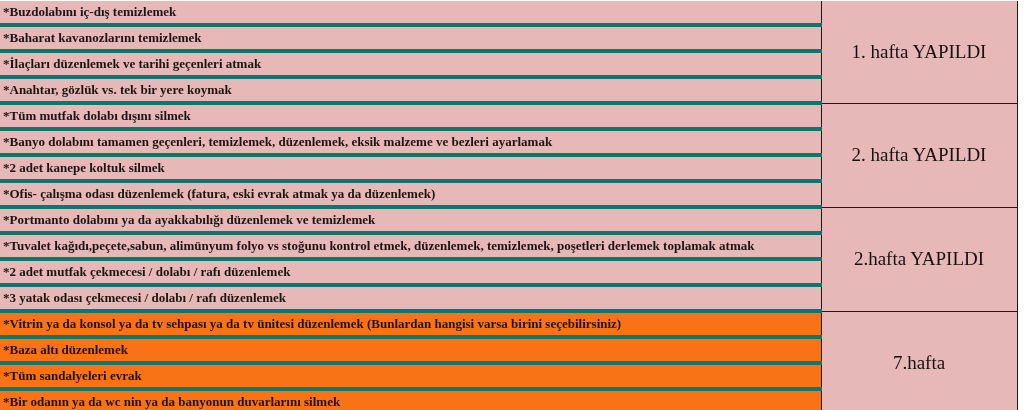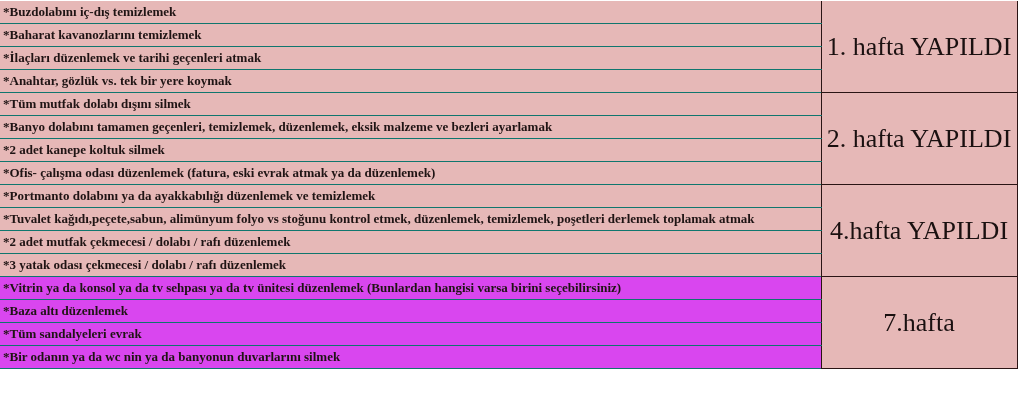--- a/index.html
+++ b/index.html
@@ -38,42 +38,42 @@
       table-layout: fixed;
     }
     table.tasks col.task-col { width: 821px; }
     table.tasks col.week-col { width: 196px; }
     table.tasks td {
       padding: 0;
       margin: 0;
     }
     td.task {
       height: 22px;
-      border-bottom: 1px solid #0f766e;
+      border-bottom: 4px solid #0f766e;
       border-right: 1px solid #2a1414;
       background: #e6b8b7;
       font-weight: bold;
       font-size: 13px;
       color: #1f1414;
       padding-left: 3px !important;
       white-space: nowrap;
       overflow: hidden;
       vertical-align: middle;
       line-height: 22px;
     }
     tr.light td.task {
-      background: #d946ef;
+      background: #f97316;
     }
     td.week {
       background: #e6b8b7;
       border-bottom: 1px solid #2a1414;
       border-right: 1px solid #2a1414;
       text-align: center;
       vertical-align: middle;
-      font-size: 26px;
+      font-size: 19px;
       color: #1a1010;
       white-space: nowrap;
     }
   </style>
 </head>
 <body>
 
 <div class="sheet">
 
   <table class="tasks">
@@ -106,21 +106,21 @@
       </tr>
       <tr>
         <td class="task">*2 adet kanepe koltuk silmek</td>
       </tr>
       <tr>
         <td class="task">*Ofis- çalışma odası düzenlemek (fatura, eski evrak atmak ya da düzenlemek)</td>
       </tr>
 
       <tr>
         <td class="task">*Portmanto dolabını ya da ayakkabılığı düzenlemek ve temizlemek</td>
-        <td class="week" rowspan="4">4.hafta YAPILDI</td>
+        <td class="week" rowspan="4">2.hafta YAPILDI</td>
       </tr>
       <tr>
         <td class="task">*Tuvalet kağıdı,peçete,sabun, alimünyum folyo vs stoğunu kontrol etmek, düzenlemek, temizlemek, poşetleri derlemek toplamak atmak</td>
       </tr>
       <tr>
         <td class="task">*2 adet mutfak çekmecesi / dolabı / rafı düzenlemek</td>
       </tr>
       <tr>
         <td class="task">*3 yatak odası çekmecesi / dolabı / rafı düzenlemek</td>
       </tr>

